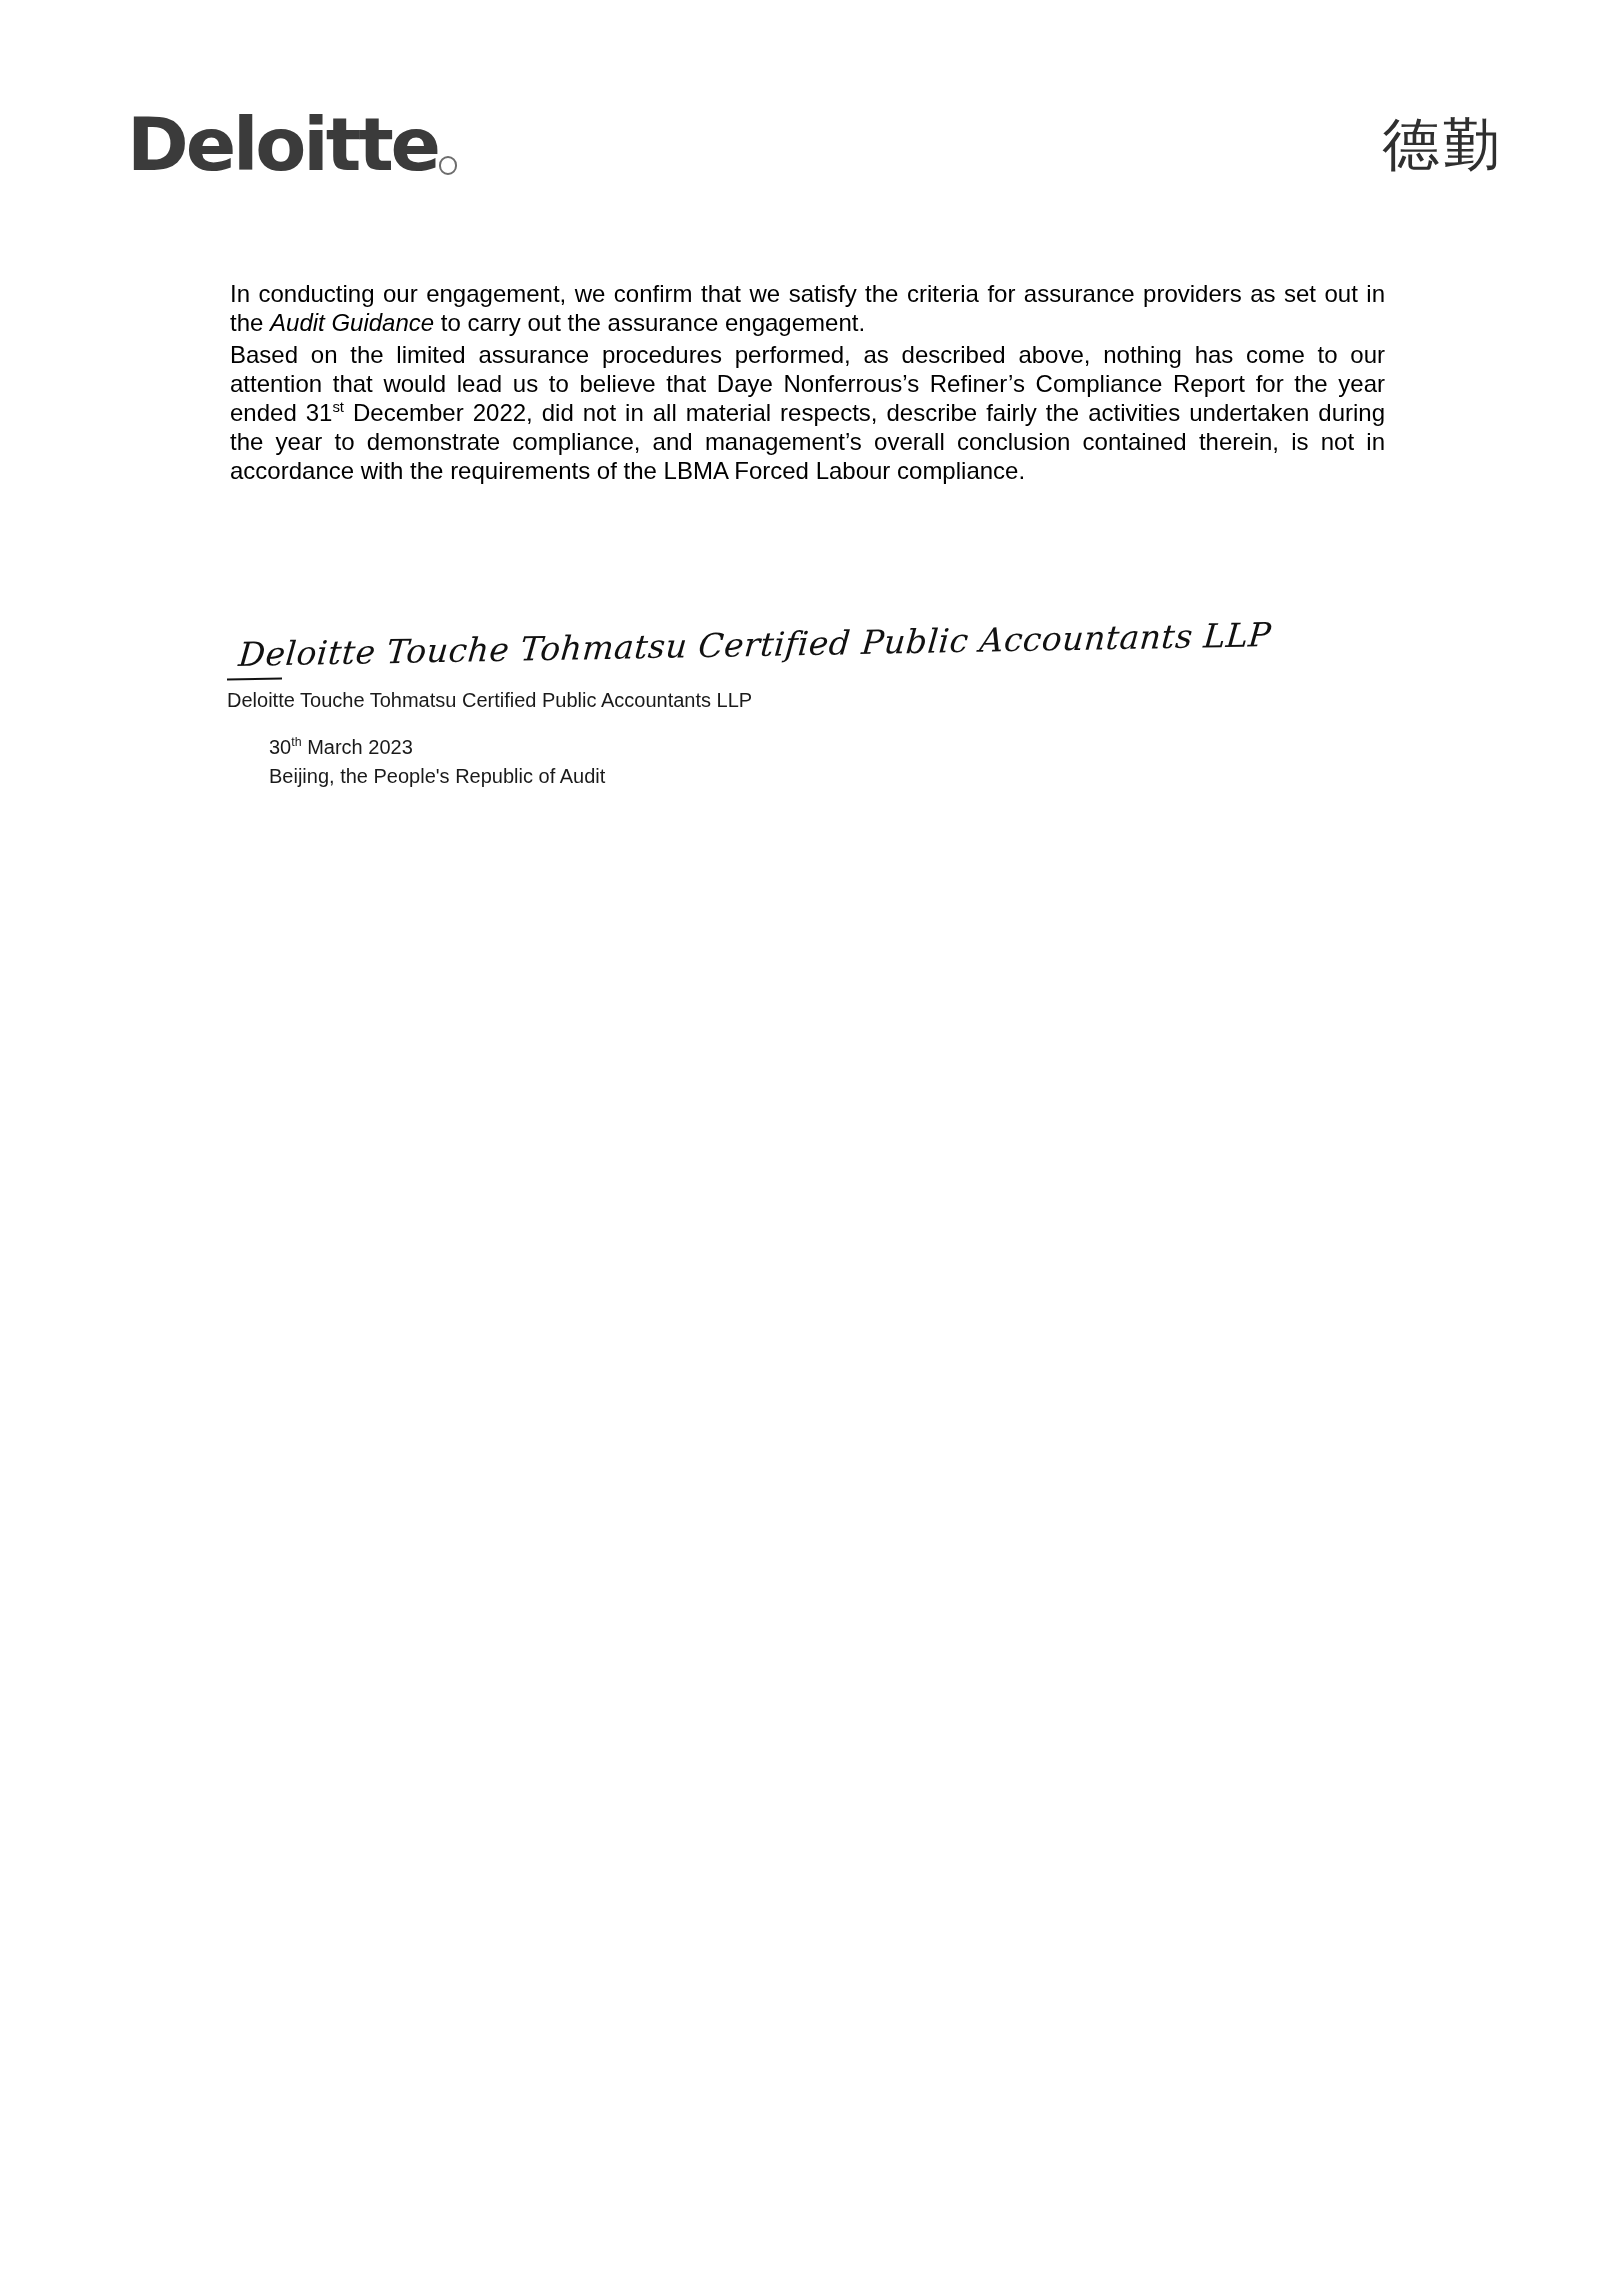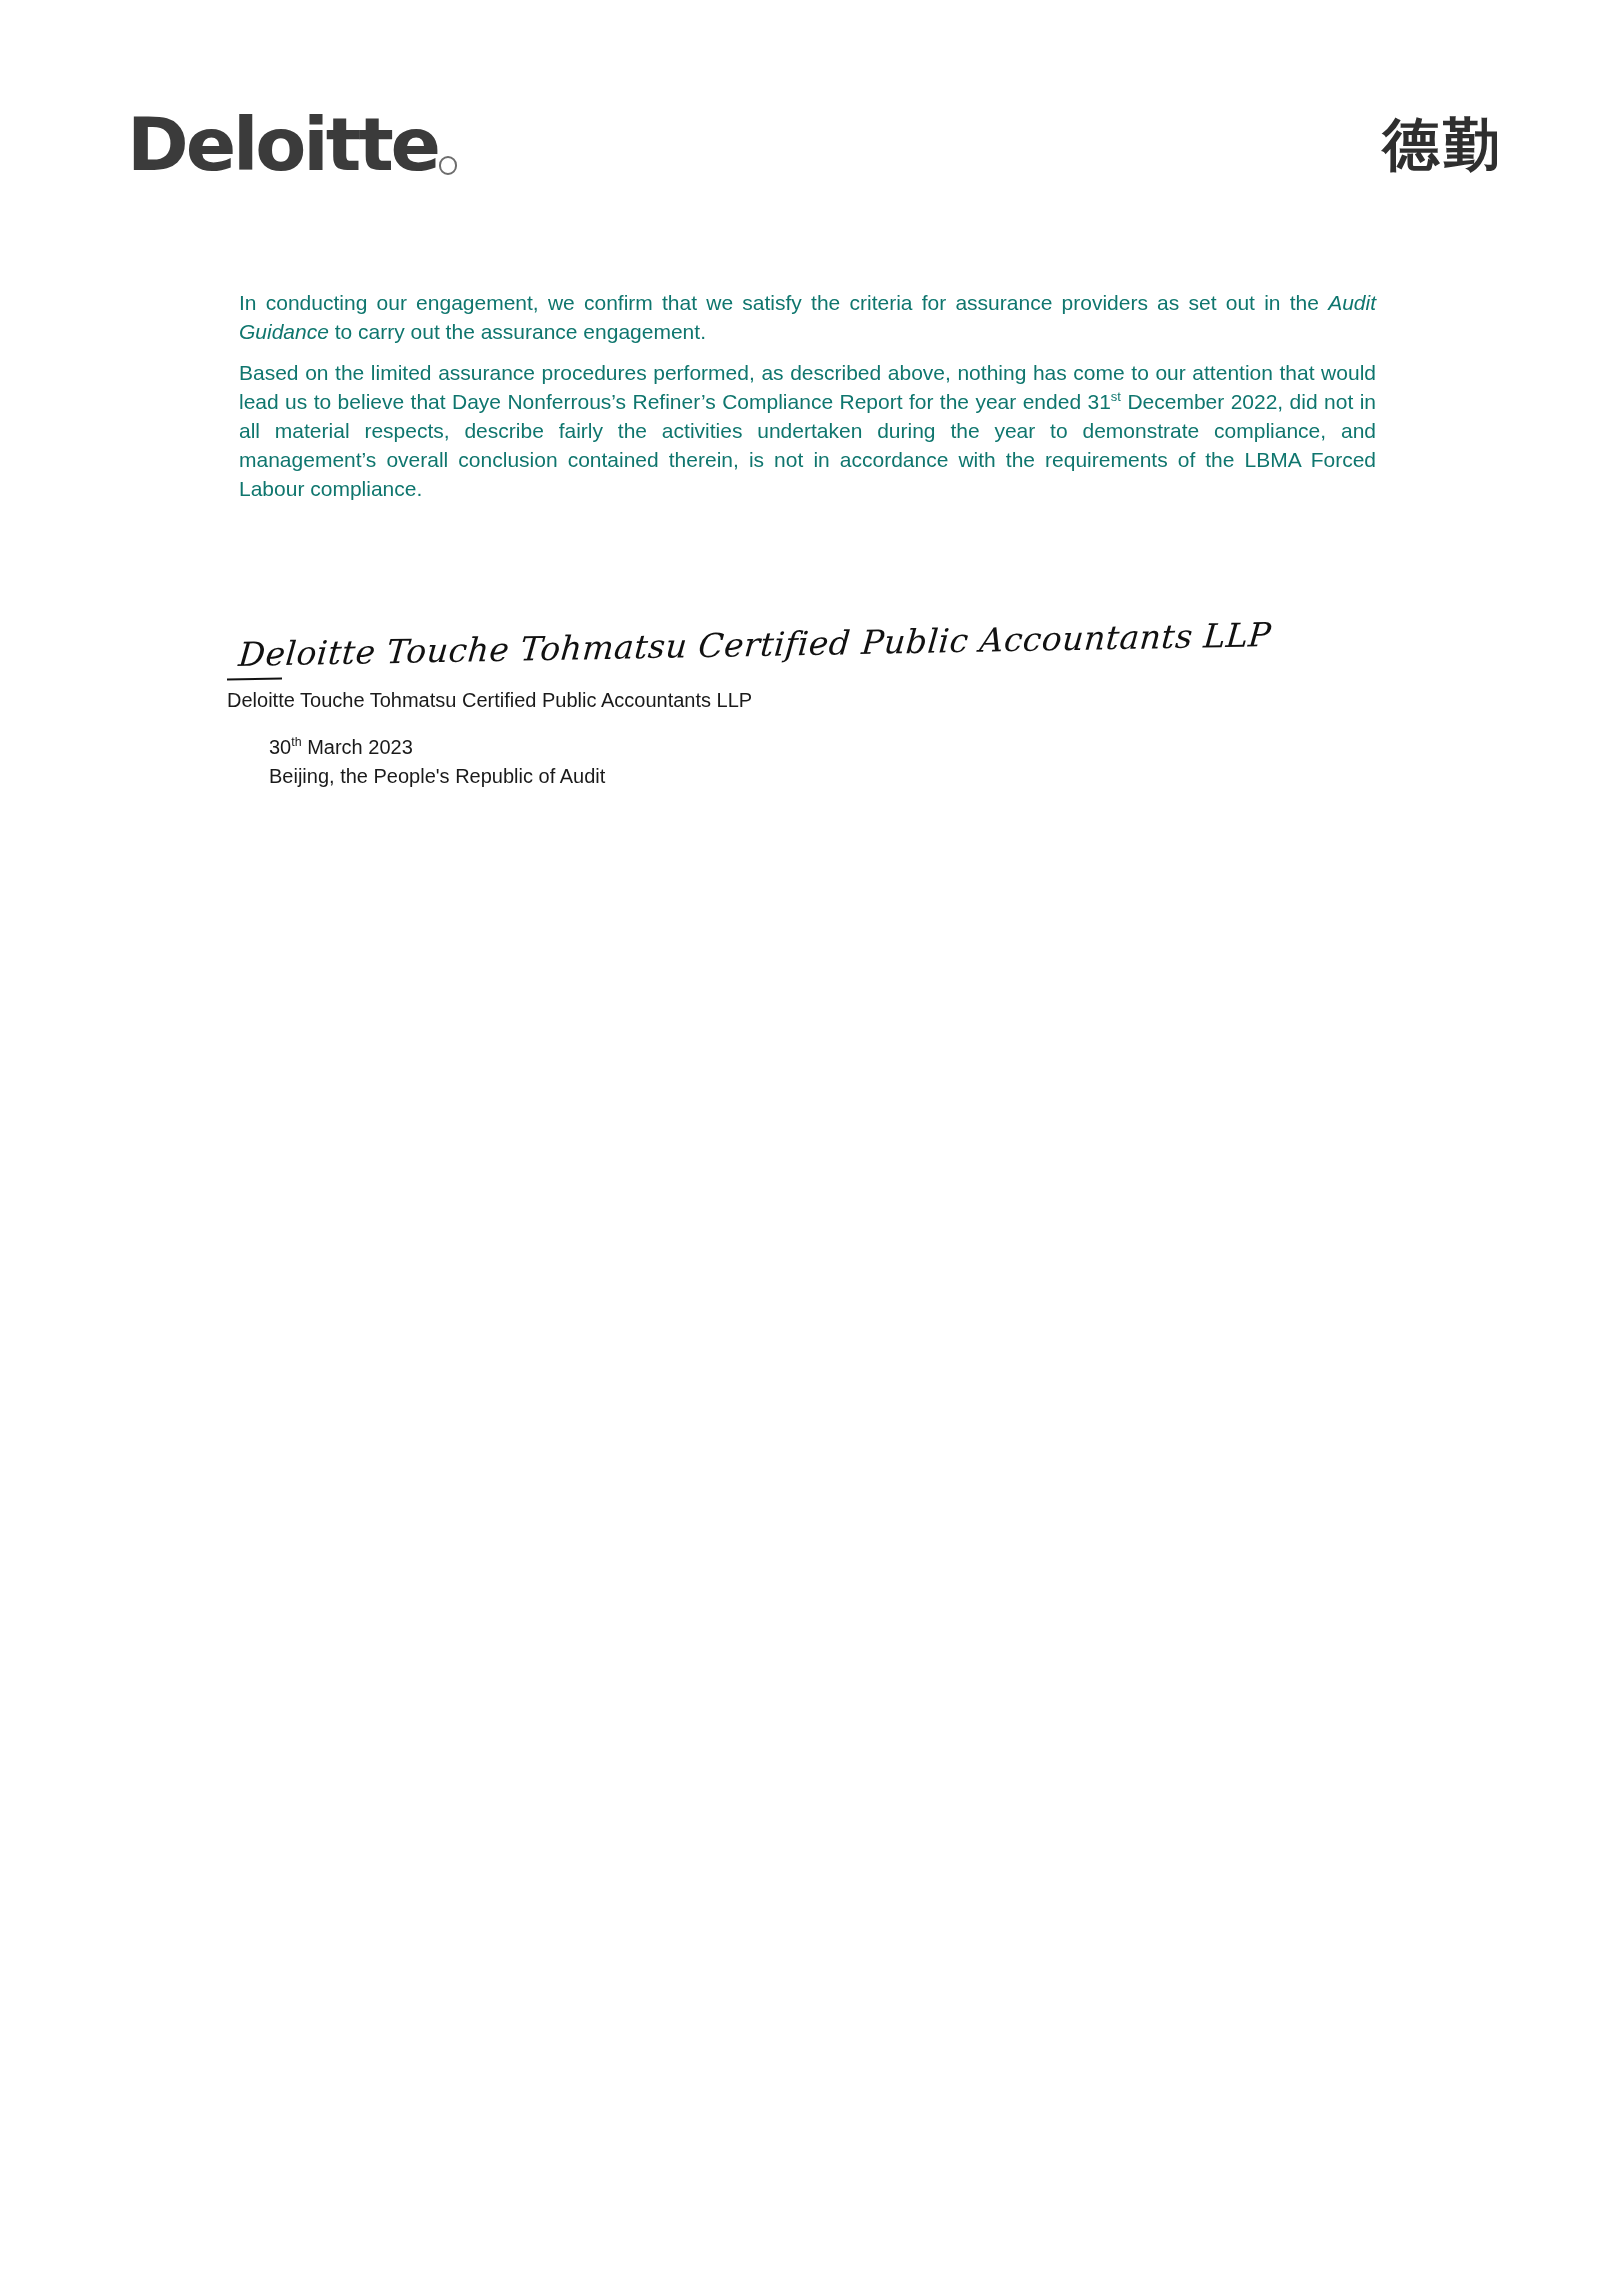--- a/index.html
+++ b/index.html
@@ -62,41 +62,41 @@
     margin-left: 6.9px;
     margin-bottom: 5.9px;
   }
 
   .logo-cn {
     position: absolute;
     right: 145px;
     top: 7.8px;
     font-family: "DejaVu Sans", sans-serif;
     font-size: 57px;
-    font-weight: 700;
+    font-weight: 400;
     letter-spacing: 3.9px;
     color: #2f2f2f;
     line-height: 1;
   }
 
   
   .content {
     position: absolute;
     left: 227px;
     top: 276px;
     width: 1161px;
   }
 
   .para {
-    font-size: 21px;
+    font-size: 24px;
     line-height: 29px;
     text-align: justify;
     text-justify: inter-word;
-    color: #0f766e;
-    margin: 12px;
+    color: #000000;
+    margin: 3px;
   }
 
   .para.first {
     text-align: justify;
   }
 
   .italic { font-style: italic; }
 
   .section-title {
     font-size: 20px;

